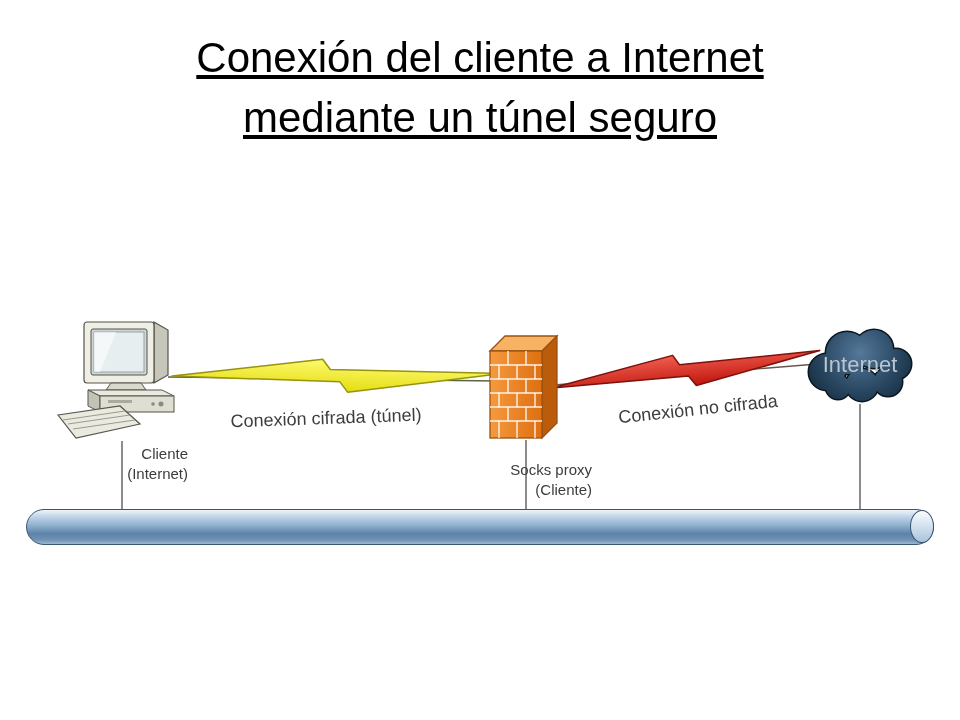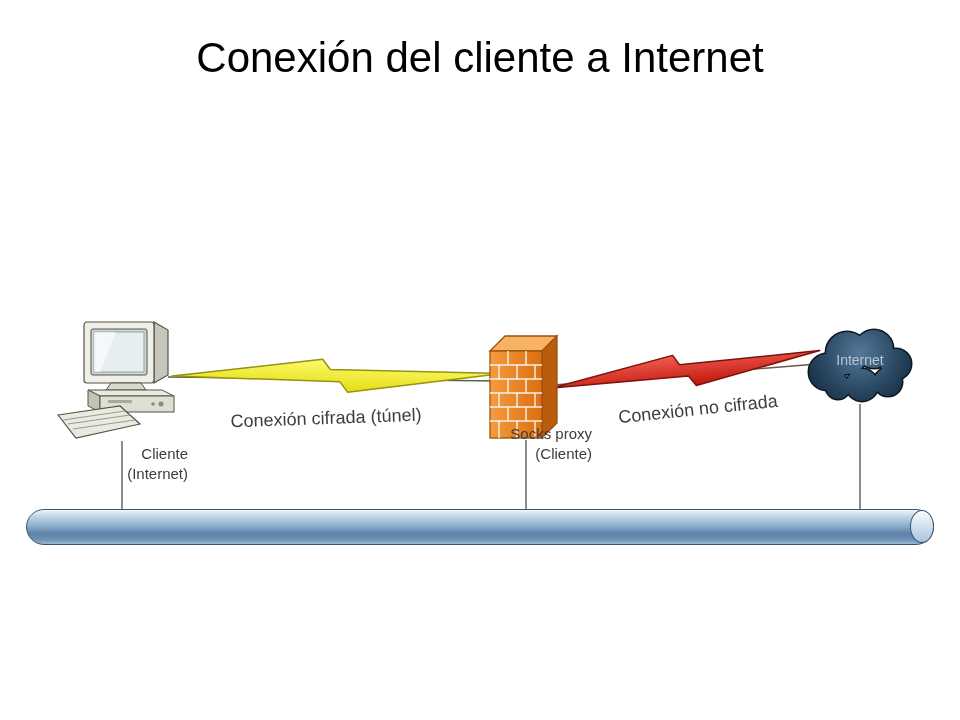--- a/index.html
+++ b/index.html
@@ -15,57 +15,58 @@
     position: absolute;
     top: 28px;
     left: 0;
     width: 100%;
     margin: 0;
     text-align: center;
     font-size: 42px;
     font-weight: 400;
     line-height: 1.42;
     color: #000000;
+    text-decoration: underline;
   }
   .diagram-svg {
     position: absolute;
     left: 0;
     top: 0;
     width: 960px;
     height: 720px;
   }
   .icon { position: absolute; }
   .icon-client { left: 56px;  top: 317px; }
   .icon-proxy  { left: 487px; top: 332px; }
   .icon-cloud  { left: 800px; top: 317px; }
   .internet-label {
     position: absolute;
     left: 806px; top: 352px; width: 108px;
     text-align: center;
-    font-size: 14px;
+    font-size: 22px;
     color: #b9c5cf;
   }
   .conn-label {
     position: absolute;
     font-size: 18px;
     color: #3d3d3d;
     white-space: nowrap;
     text-align: center;
   }
   .enc-label   { left: 210px; top: 408px; width: 232px; transform: rotate(-2deg); }
   .unenc-label { left: 600px; top: 399px; width: 196px; transform: rotate(-6deg); }
   .node-label {
     position: absolute;
     font-size: 15px;
     color: #3c3c3c;
     text-align: right;
     line-height: 1.35;
   }
   .client-label { left: 56px;  top: 444px; width: 132px; }
-  .proxy-label  { left: 460px; top: 424px; width: 132px; }
+  .proxy-label  { left: 460px; top: 460px; width: 132px; }
   .pipe {
     position: absolute;
     left: 26px; top: 509px;
     width: 908px; height: 36px;
     border-radius: 18px;
     box-sizing: border-box;
     border: 1.5px solid #3a5570;
     background: linear-gradient(180deg,
       #f0f5fa 0%, #c3d7ea 18%, #8fb1cf 45%,
       #5d82a8 70%, #6f93b5 88%, #9db8d2 100%);
@@ -79,21 +80,21 @@
     border: 1.5px solid #3a5570;
     background: linear-gradient(180deg, #fbfdfe 0%, #d9e6f2 40%, #aac4dc 100%);
     display: block;
   }
 </style>
 </head>
 <body>
 
 <div class="slide">
 
-  <h1 class="slide-title"><span>Conexión del cliente a Internet</span><br></h1>
+  <h1 class="slide-title"><span>Conexión del cliente a Internet</span><br><span>mediante un túnel seguro</span></h1>
 
   <svg class="diagram-svg" viewBox="0 0 960 720">
     <defs>
       <linearGradient id="yg" x1="0" y1="0" x2="0" y2="1">
         <stop offset="0" stop-color="#fdfa6e"></stop>
         <stop offset="1" stop-color="#e4dd10"></stop>
       </linearGradient>
       <linearGradient id="rg" x1="0" y1="0" x2="0" y2="1">
         <stop offset="0" stop-color="#f15e50"></stop>
         <stop offset="1" stop-color="#bf150c"></stop>

